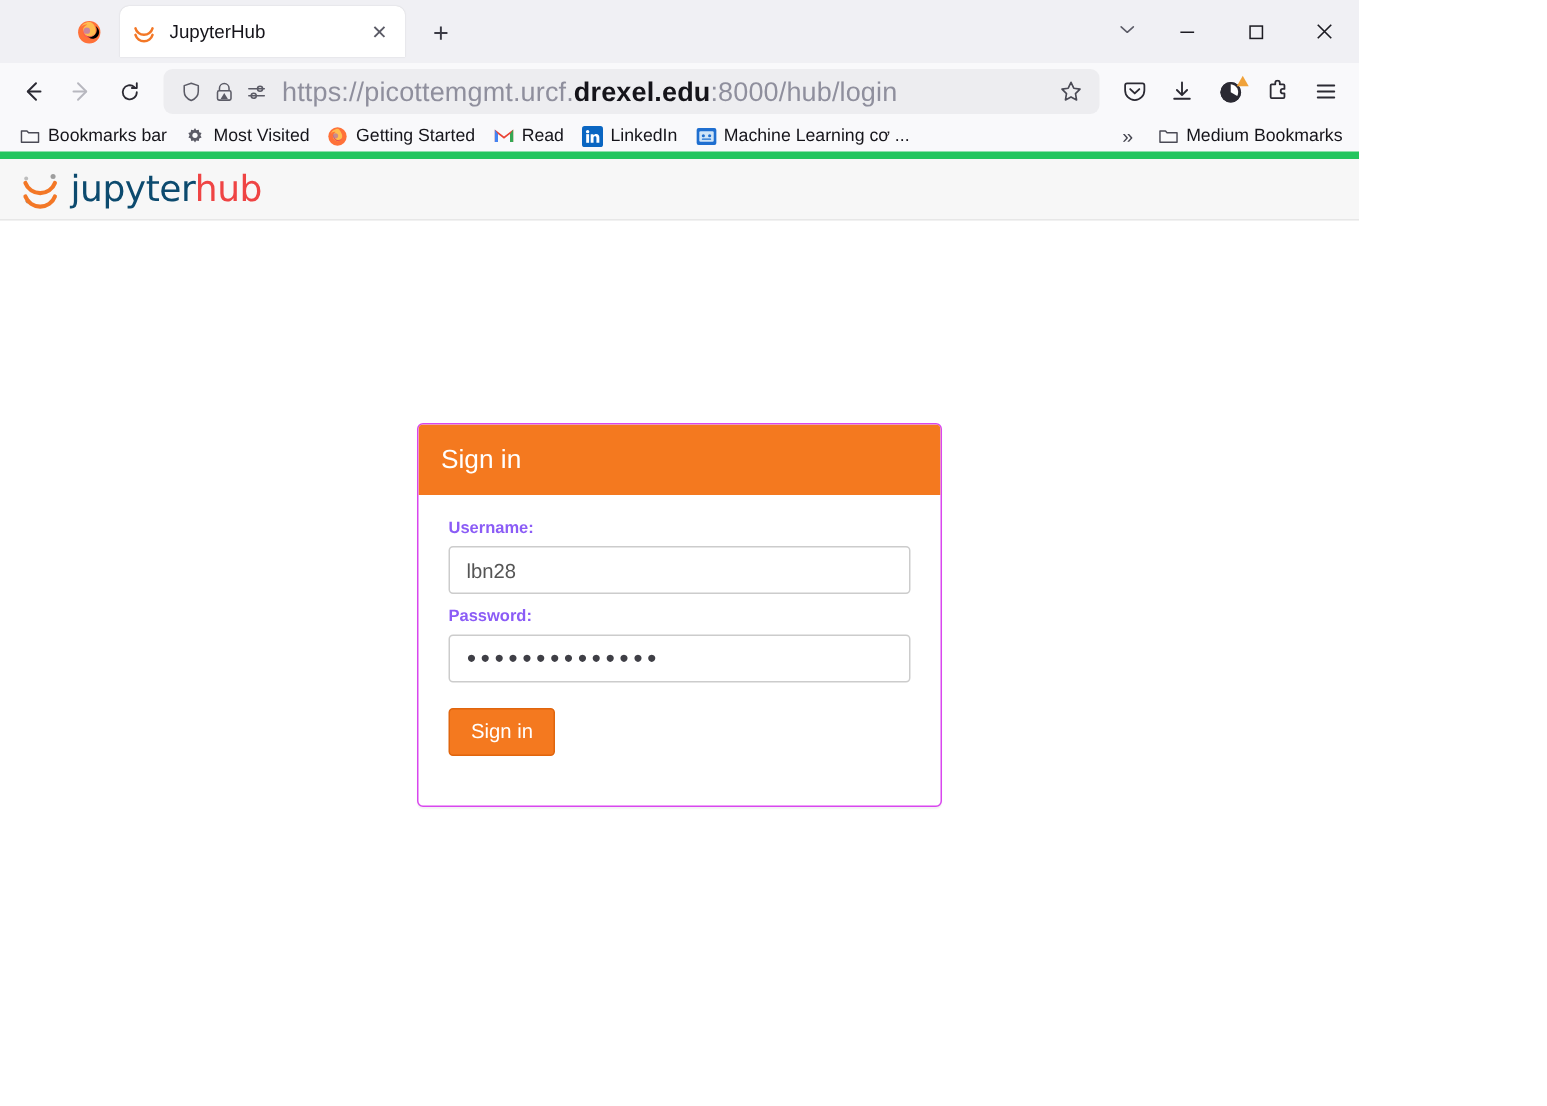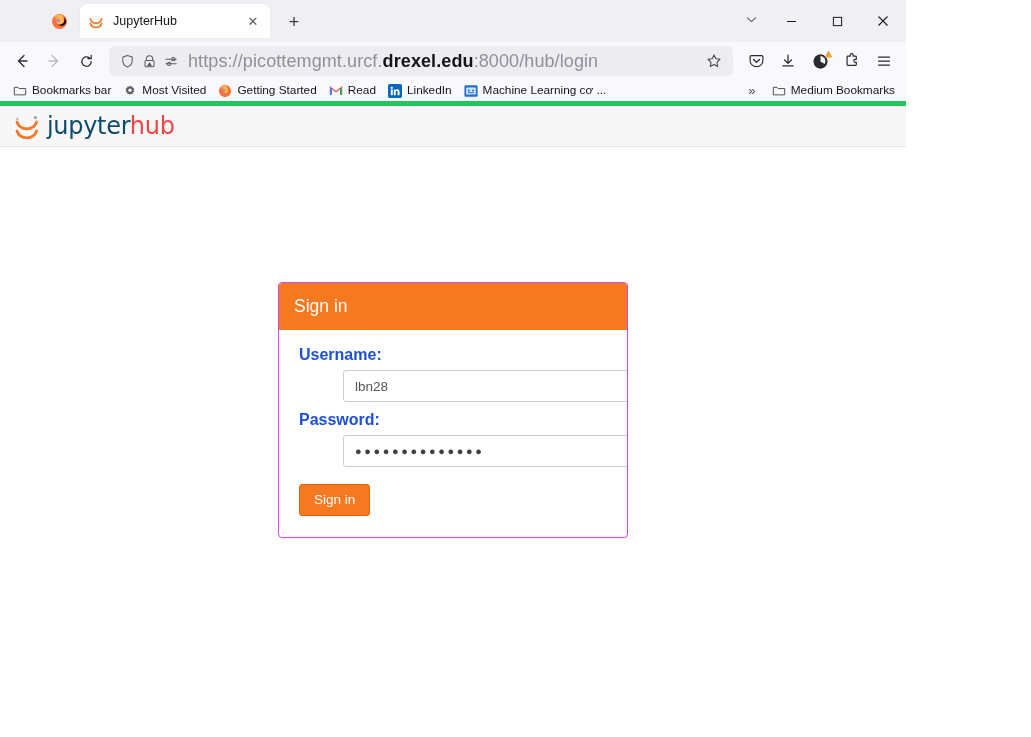--- a/index.html
+++ b/index.html
@@ -148,30 +148,29 @@
   .card-header {
     background: #f4791f; height: 47px; display: flex; align-items: center;
     padding: 0 15px; flex: 0 0 47px;
   }
   .card-header-title {
     color: #ffffff; font-size: 17.5px; font-weight: 400;
     font-family: "Liberation Sans", sans-serif;
   }
   .card-body { padding: 16px 20px 0 20px; }
   .field-label {
-    font-size: 16px; font-weight: 700; color: #1d4ed8;
+    font-size: 11px; font-weight: 700; color: #8b5cf6;
     display: block; margin-bottom: 6px;
   }
   .field-input {
     width: 100%; height: 32px; border: 1px solid #cccccc;
     border-radius: 3px; padding: 0 11px; font-size: 13.5px;
     color: #555555; background: #ffffff; outline: none;
     font-family: "Liberation Sans", sans-serif;
     margin-bottom: 9px;
-    margin-left: 44px;
   }
   .field-input.pwd {
     font-size: 11px; letter-spacing: 2.6px; color: #3f3f46;
   }
   .signin-btn {
     margin-top: 8px; background: #f4791f; border: 1px solid #e0650d;
     color: #ffffff; font-size: 13.5px; padding: 7px 14px;
     border-radius: 3px; cursor: pointer;
     font-family: "Liberation Sans", sans-serif; line-height: 1.2;
   }

